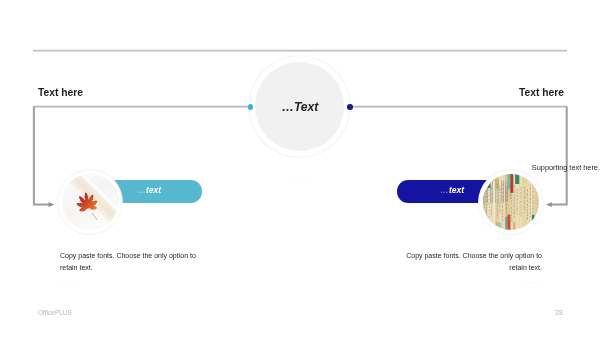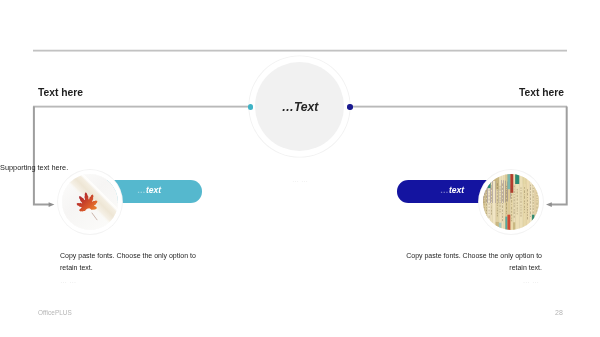--- a/index.html
+++ b/index.html
@@ -24,21 +24,21 @@
   #hline-right{left:350px;width:217px;}
   .dot{position:absolute;width:5.4px;height:5.4px;border-radius:50%;top:104.2px;}
   #dot-teal{left:247.8px;background:#3fb3c6;}
   #dot-blue{left:347.3px;background:#1a1a8f;}
 
   
   .bigcircle{position:absolute;left:255px;top:62px;width:89px;height:89px;border-radius:50%;
       background:#f1f1f1;box-shadow:0 0 0 5.7px #ffffff, 0 0 0 6.6px #f2f2f2;}
   .bigcircle-text{position:absolute;left:0;width:600px;text-align:center;top:102.6px;
       font-style:italic;font-weight:bold;font-size:12.2px;line-height:9px;color:#252525;letter-spacing:-0.1px;}
-  .support{position:absolute;width:600px;text-align:left;left:0;top:164.2px;font-size:7.35px;line-height:7px;color:#242424;}
+  .support{position:absolute;width:600px;text-align:right;left:0;top:164.2px;font-size:7.35px;line-height:7px;color:#242424;}
   .supportdots{position:absolute;width:600px;text-align:center;left:0;top:177.2px;
       font-size:7.0px;line-height:6px;color:#eaeaea;letter-spacing:.1px;white-space:pre;}
 
   
   .bracket{position:absolute;left:0;top:0;}
 
   
   .pill{position:absolute;height:22.5px;border-radius:11.25px;top:180px;}
   #pill-left{left:90px;width:111.6px;background:#55b8ce;}
   #pill-right{left:397px;width:116px;background:#1414a0;}

